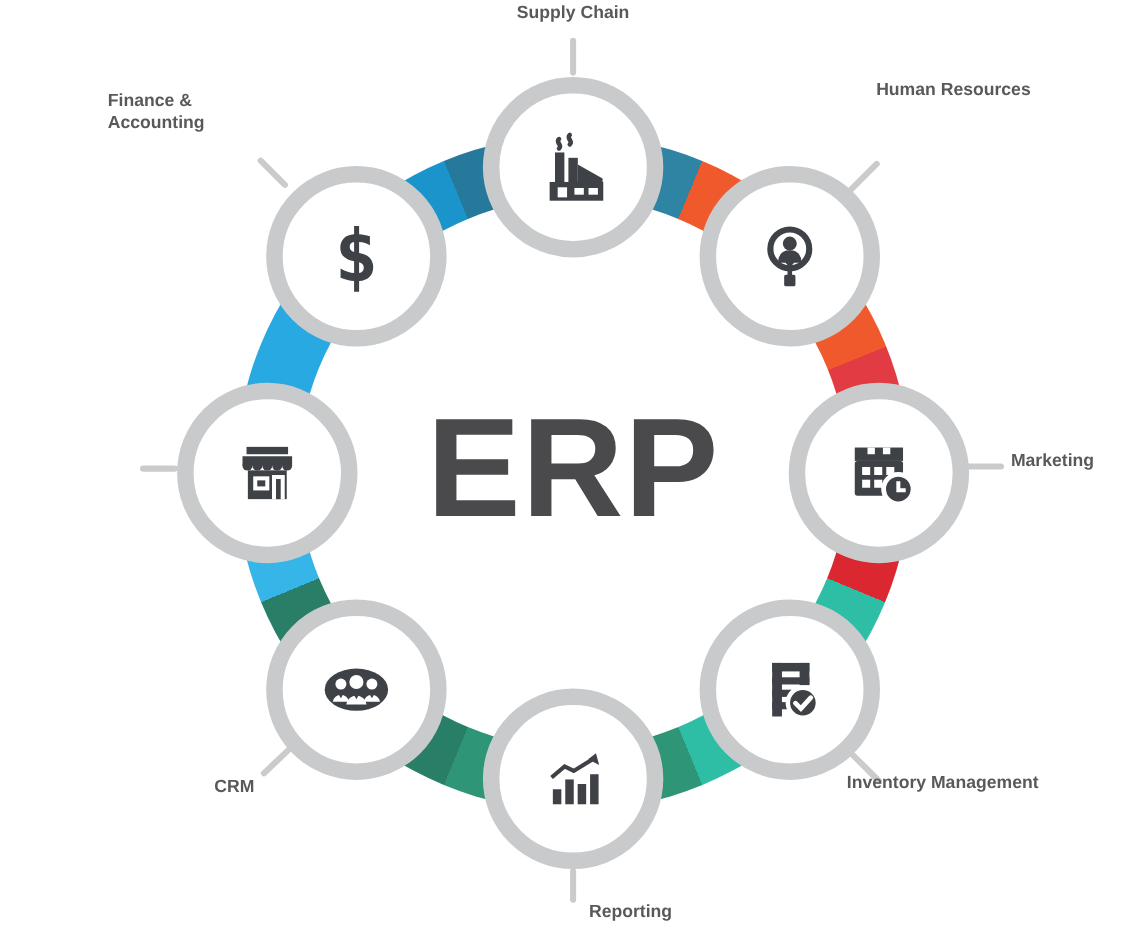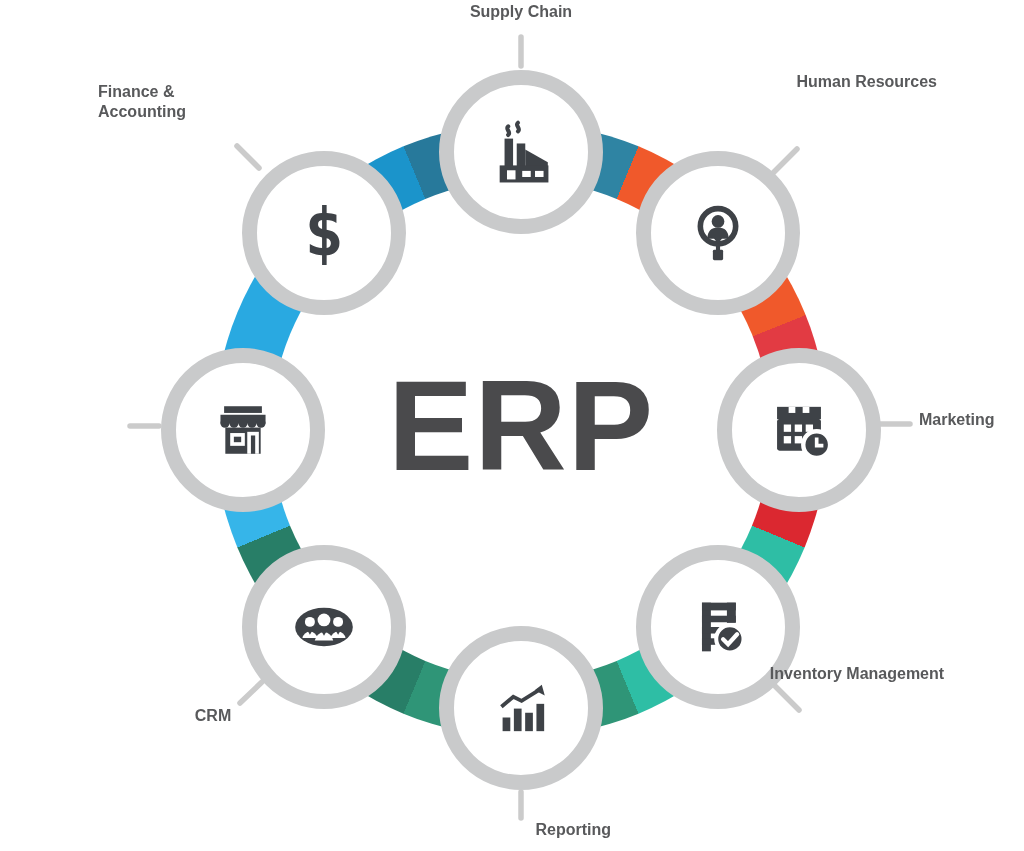--- a/index.html
+++ b/index.html
@@ -201,21 +201,21 @@
   <div class="node" style="left:242px;top:151px">
     <span class="icon dollar-glyph">$</span>
   </div>
 
   <div class="label" style="left:391px;top:2px;width:260px;text-align:center">Supply Chain</div>
 
   <div class="label" style="left:777px;top:72px;width:160px;text-align:right">Human Resources</div>
 
   <div class="label" style="left:919px;top:410px;width:105px;text-align:left">Marketing</div>
 
-  <div class="label" style="left:757px;top:664px;width:200px;text-align:center">Inventory Management</div>
+  <div class="label" style="left:757px;top:702px;width:200px;text-align:center">Inventory Management</div>
 
   <div class="label" style="left:431px;top:820px;width:180px;text-align:right">Reporting</div>
 
   <div class="label" style="left:178px;top:706px;width:70px;text-align:center">CRM</div>
 
 
   <div class="label" style="left:98px;top:82px;width:156px;text-align:left">Finance &amp; Accounting</div>
 
   <div class="erp">ERP</div>
 

